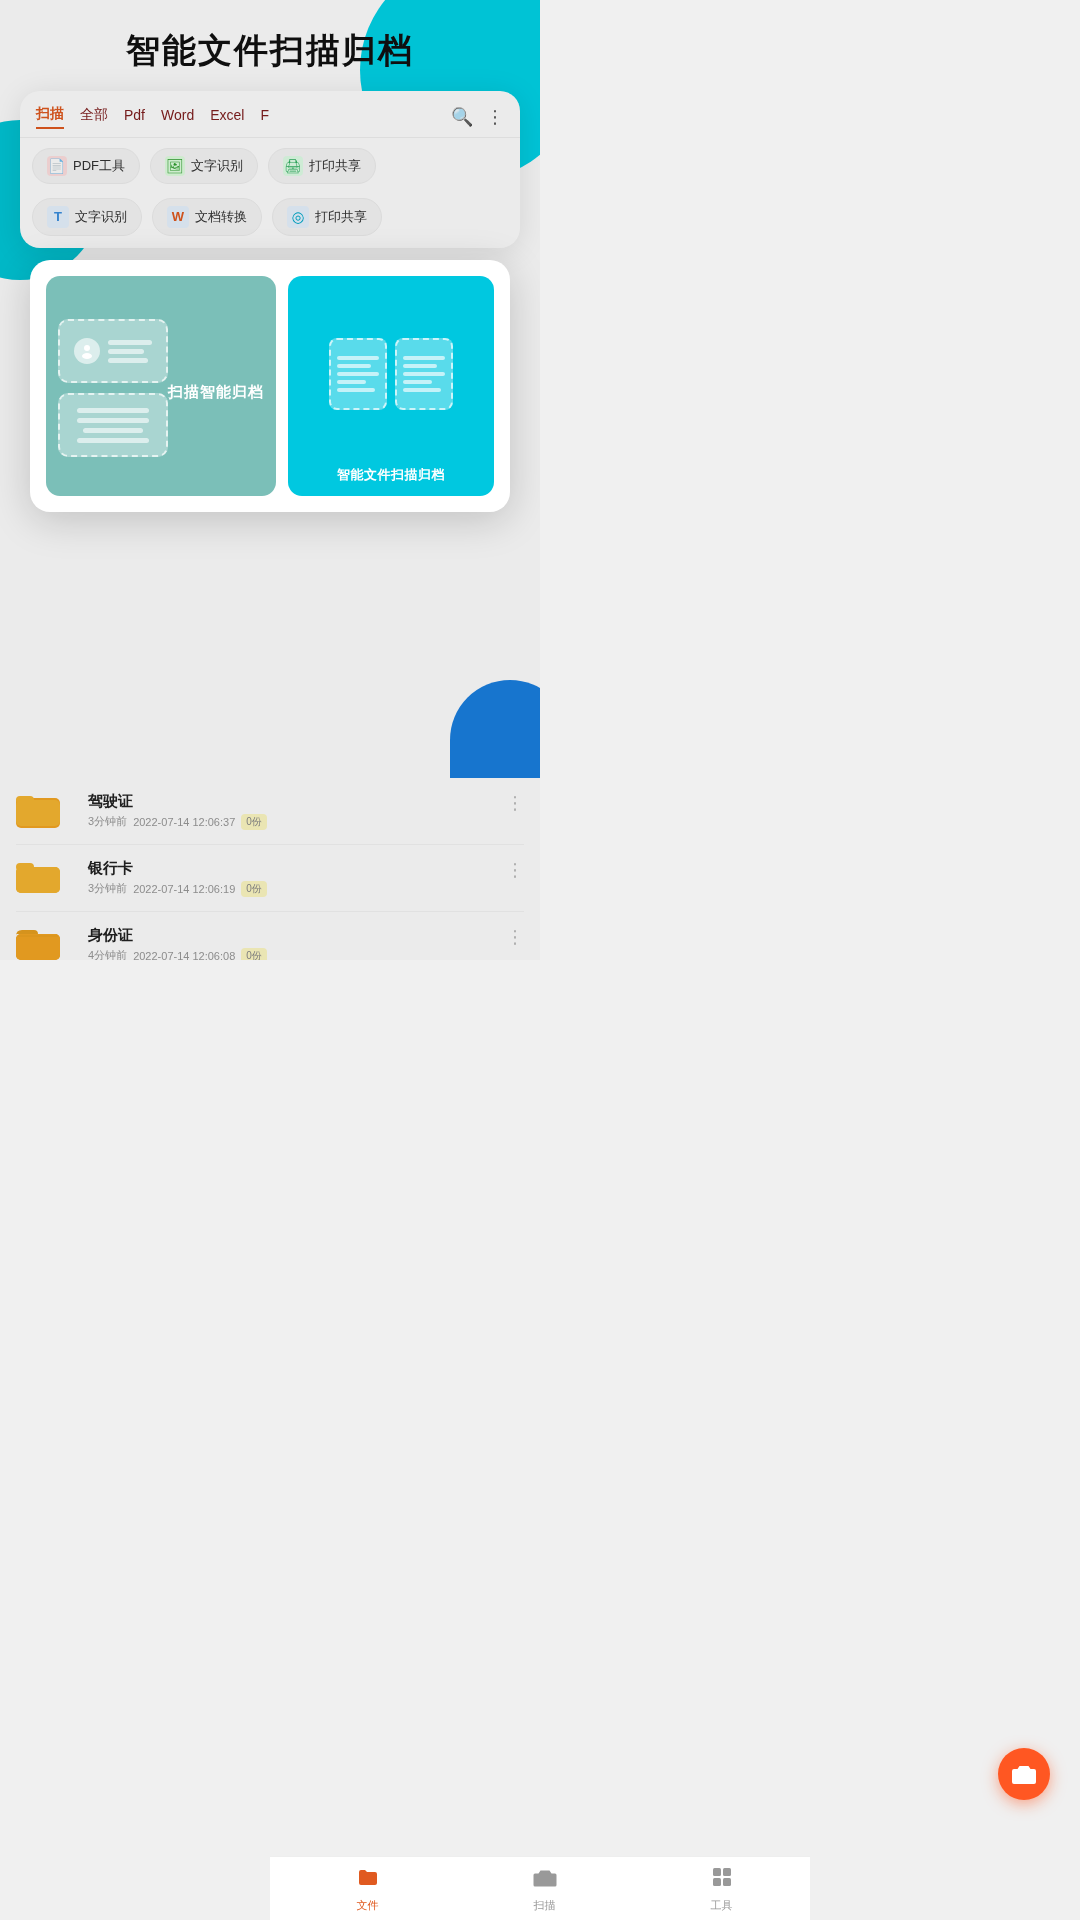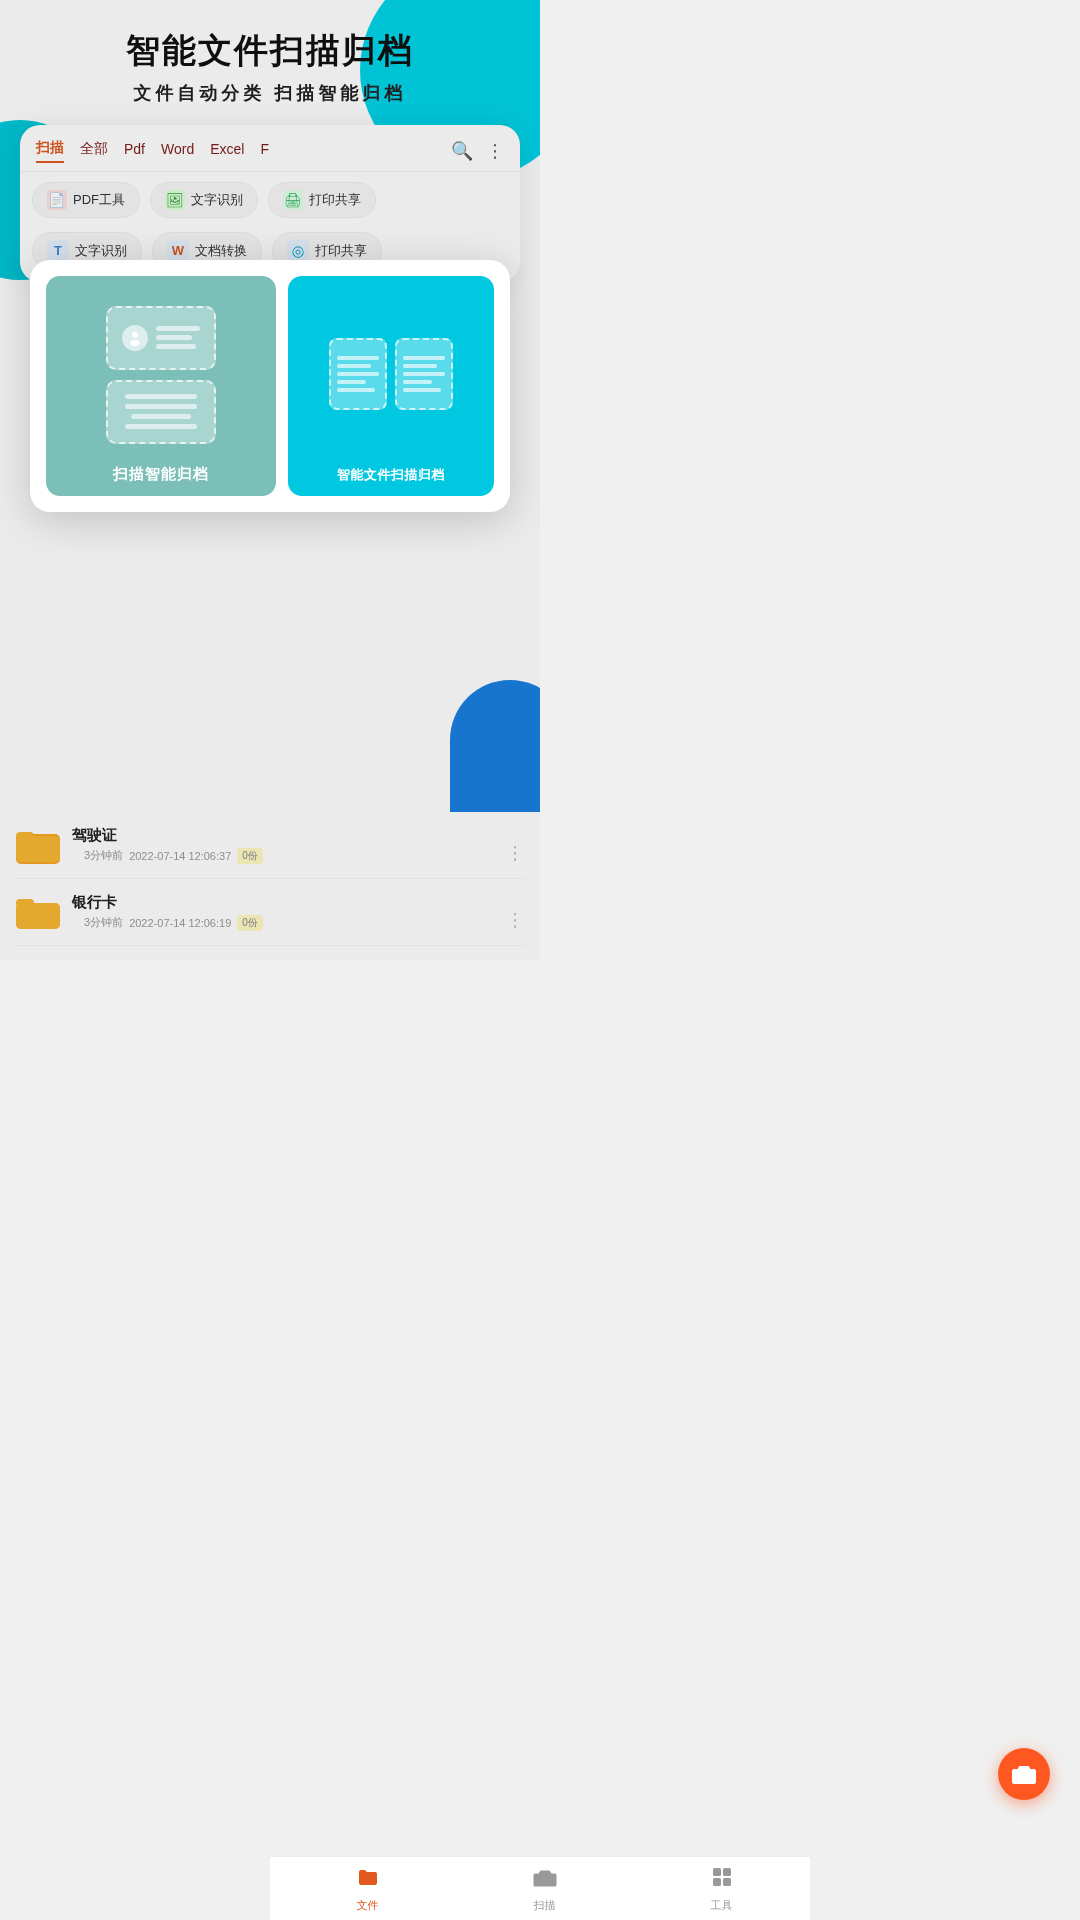--- a/index.html
+++ b/index.html
@@ -180,21 +180,21 @@
       display: flex;
       gap: 12px;
     }
 
     .popup-left {
       flex: 1;
       background: #7bbfb8;
       border-radius: 14px;
       padding: 16px 12px 12px;
       display: flex;
-      flex-direction: column;
+      flex-direction: row;
       align-items: center;
       min-height: 220px;
       position: relative;
     }
     .popup-left-icons {
       display: flex;
       flex-direction: column;
       gap: 10px;
       width: 100%;
       flex: 1;
@@ -354,24 +354,24 @@
     
     .file-list {
       position: relative;
       z-index: 10;
       background: white;
       margin: 0 0;
       padding: 0 16px;
     }
     .file-item {
       display: flex;
-      align-items: flex-end;
+      align-items: flex-start;
       padding: 14px 0;
       border-bottom: 1px solid #f5f5f5;
-      gap: 12px;
+      gap: 28px;
     }
     .folder-icon {
       width: 44px; height: 36px;
       border-radius: 6px;
       position: relative;
       flex-shrink: 0;
     }
     .folder-icon svg {
       width: 44px; height: 36px;
     }
@@ -395,21 +395,20 @@
       font-weight: 600;
       color: #222;
     }
     .file-meta {
       font-size: 11px;
       color: #999;
       margin-top: 3px;
       display: flex;
       align-items: center;
       gap: 6px;
-      margin-left: 12px;
     }
     .file-count-badge {
       background: #fef9c3;
       border-radius: 4px;
       padding: 1px 5px;
       font-size: 10px;
       color: #888;
     }
     .more-btn {
       color: #bbb;
@@ -480,21 +479,20 @@
 <body>
 
 <div class="bg-container">
   <div class="bg-cyan-top"></div>
   <div class="bg-cyan-left"></div>
   <div class="bg-blue-right"></div>
 </div>
 
 <div class="hero">
   <div class="hero-title">智能文件扫描归档</div>
-  <div class="hero-subtitle">文件自动分类   扫描智能归档</div>
 </div>
 
 <div class="main-card">
 
   <div class="tab-bar">
     <div class="tab-item active">扫描</div>
     <div class="tab-item">全部</div>
     <div class="tab-item">Pdf</div>
     <div class="tab-item">Word</div>
     <div class="tab-item">Excel</div>

